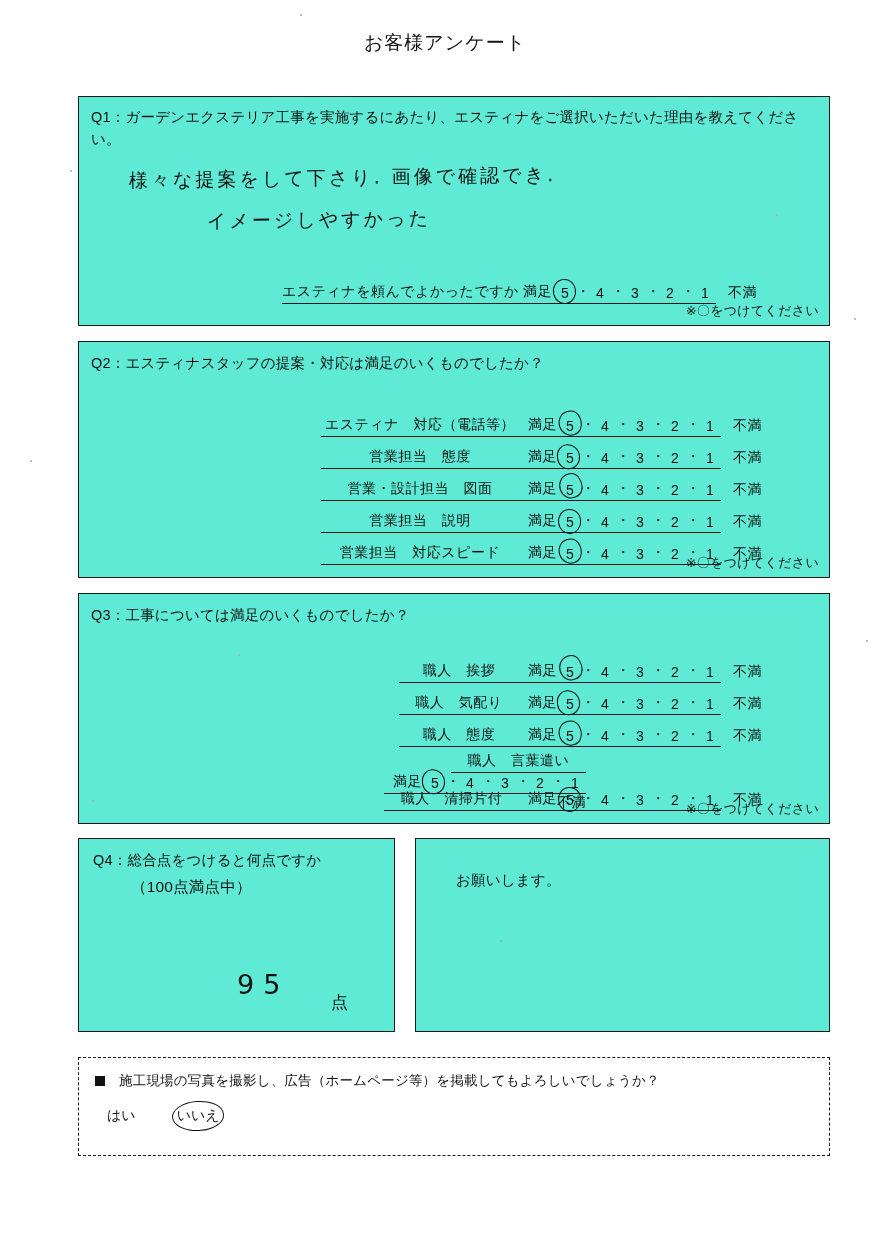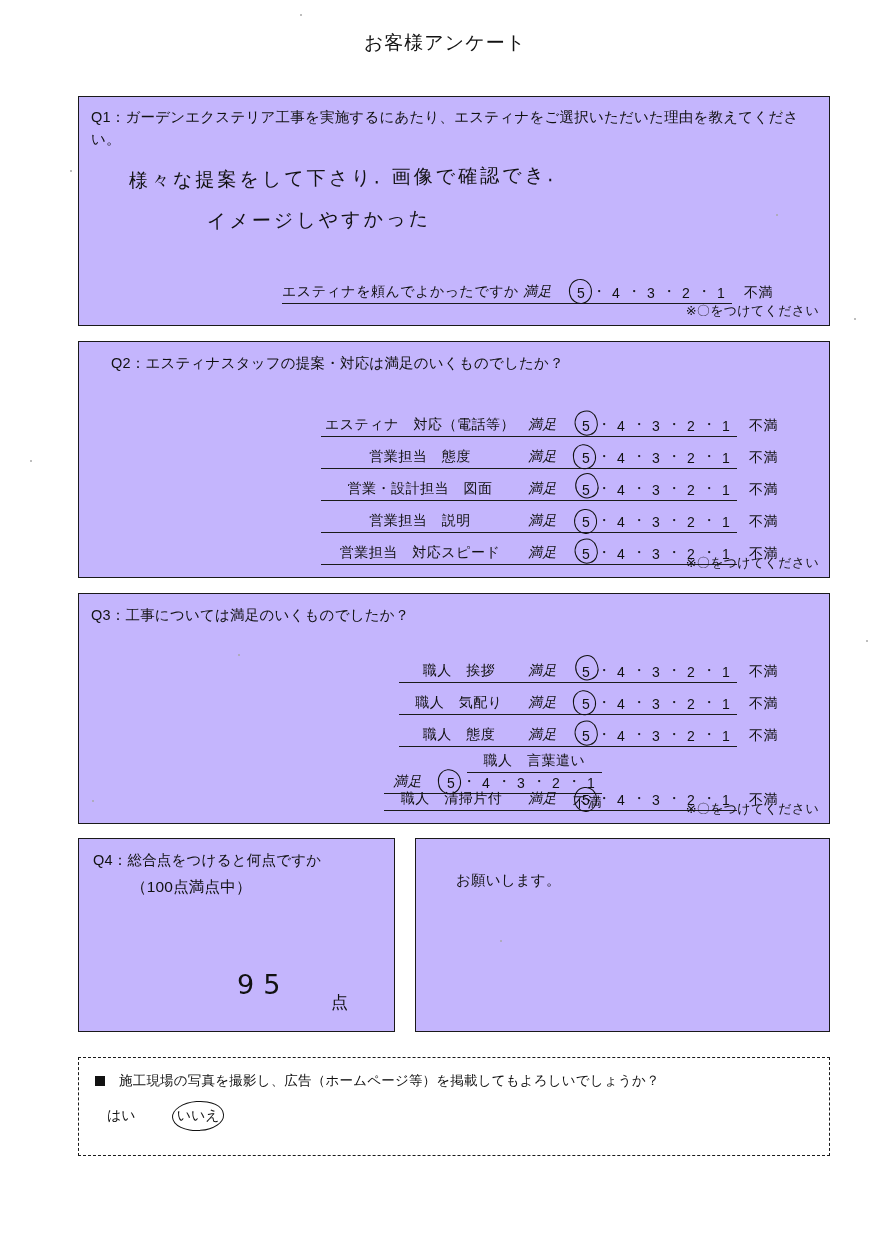--- a/index.html
+++ b/index.html
@@ -26,21 +26,21 @@
     font-size: 19px;
     letter-spacing: 1px;
     color: #111;
   }
 
   
   .qbox {
     position: absolute;
     border: 1.6px solid #1a1a1a;
     box-sizing: border-box;
-    background: #c4b5fd;
+    background: #5eead4;
   }
   .qhead {
     position: absolute;
     font-size: 14.5px;
     line-height: 1.55;
     letter-spacing: 0.2px;
     color: #111;
   }
 
   
@@ -77,21 +77,21 @@
     padding-left: 9px;
     display: flex;
     align-items: flex-end;
     gap: 0;
   }
   .rr-end {
     padding-bottom: 2px;
     padding-left: 12px;
     letter-spacing: 0.5px;
   }
-  .sat-word { letter-spacing: 0.5px; margin-right: 18px; font-style: italic; }
+  .sat-word { letter-spacing: 0.5px; margin-right: 2px; }
   .opt {
     display: inline-block;
     width: 22px;
     text-align: center;
     position: relative;
   }
   .dot { display: inline-block; width: 13px; text-align: center; }
   
   .opt.sel::after {
     content: "";
@@ -115,21 +115,21 @@
   .note {
     position: absolute;
     font-size: 13px;
     letter-spacing: 0.3px;
     color: #111;
     white-space: nowrap;
   }
 
   
   #q2-box { left: 78px; top: 341px; width: 752px; height: 237px; }
-  #q2-head { left: 12px; top: 10px; margin-left: 20px; }
+  #q2-head { left: 12px; top: 10px; }
 
   
   #q3-box { left: 78px; top: 593px; width: 752px; height: 231px; }
   #q3-head { left: 12px; top: 10px; }
 
   
   #q4-box { left: 78px; top: 838px; width: 317px; height: 194px; }
   #q4-head { left: 14px; top: 10px; }
   #q4-head2 { left: 52px; top: 36px; font-size: 15.5px; }
   #q4-score {

